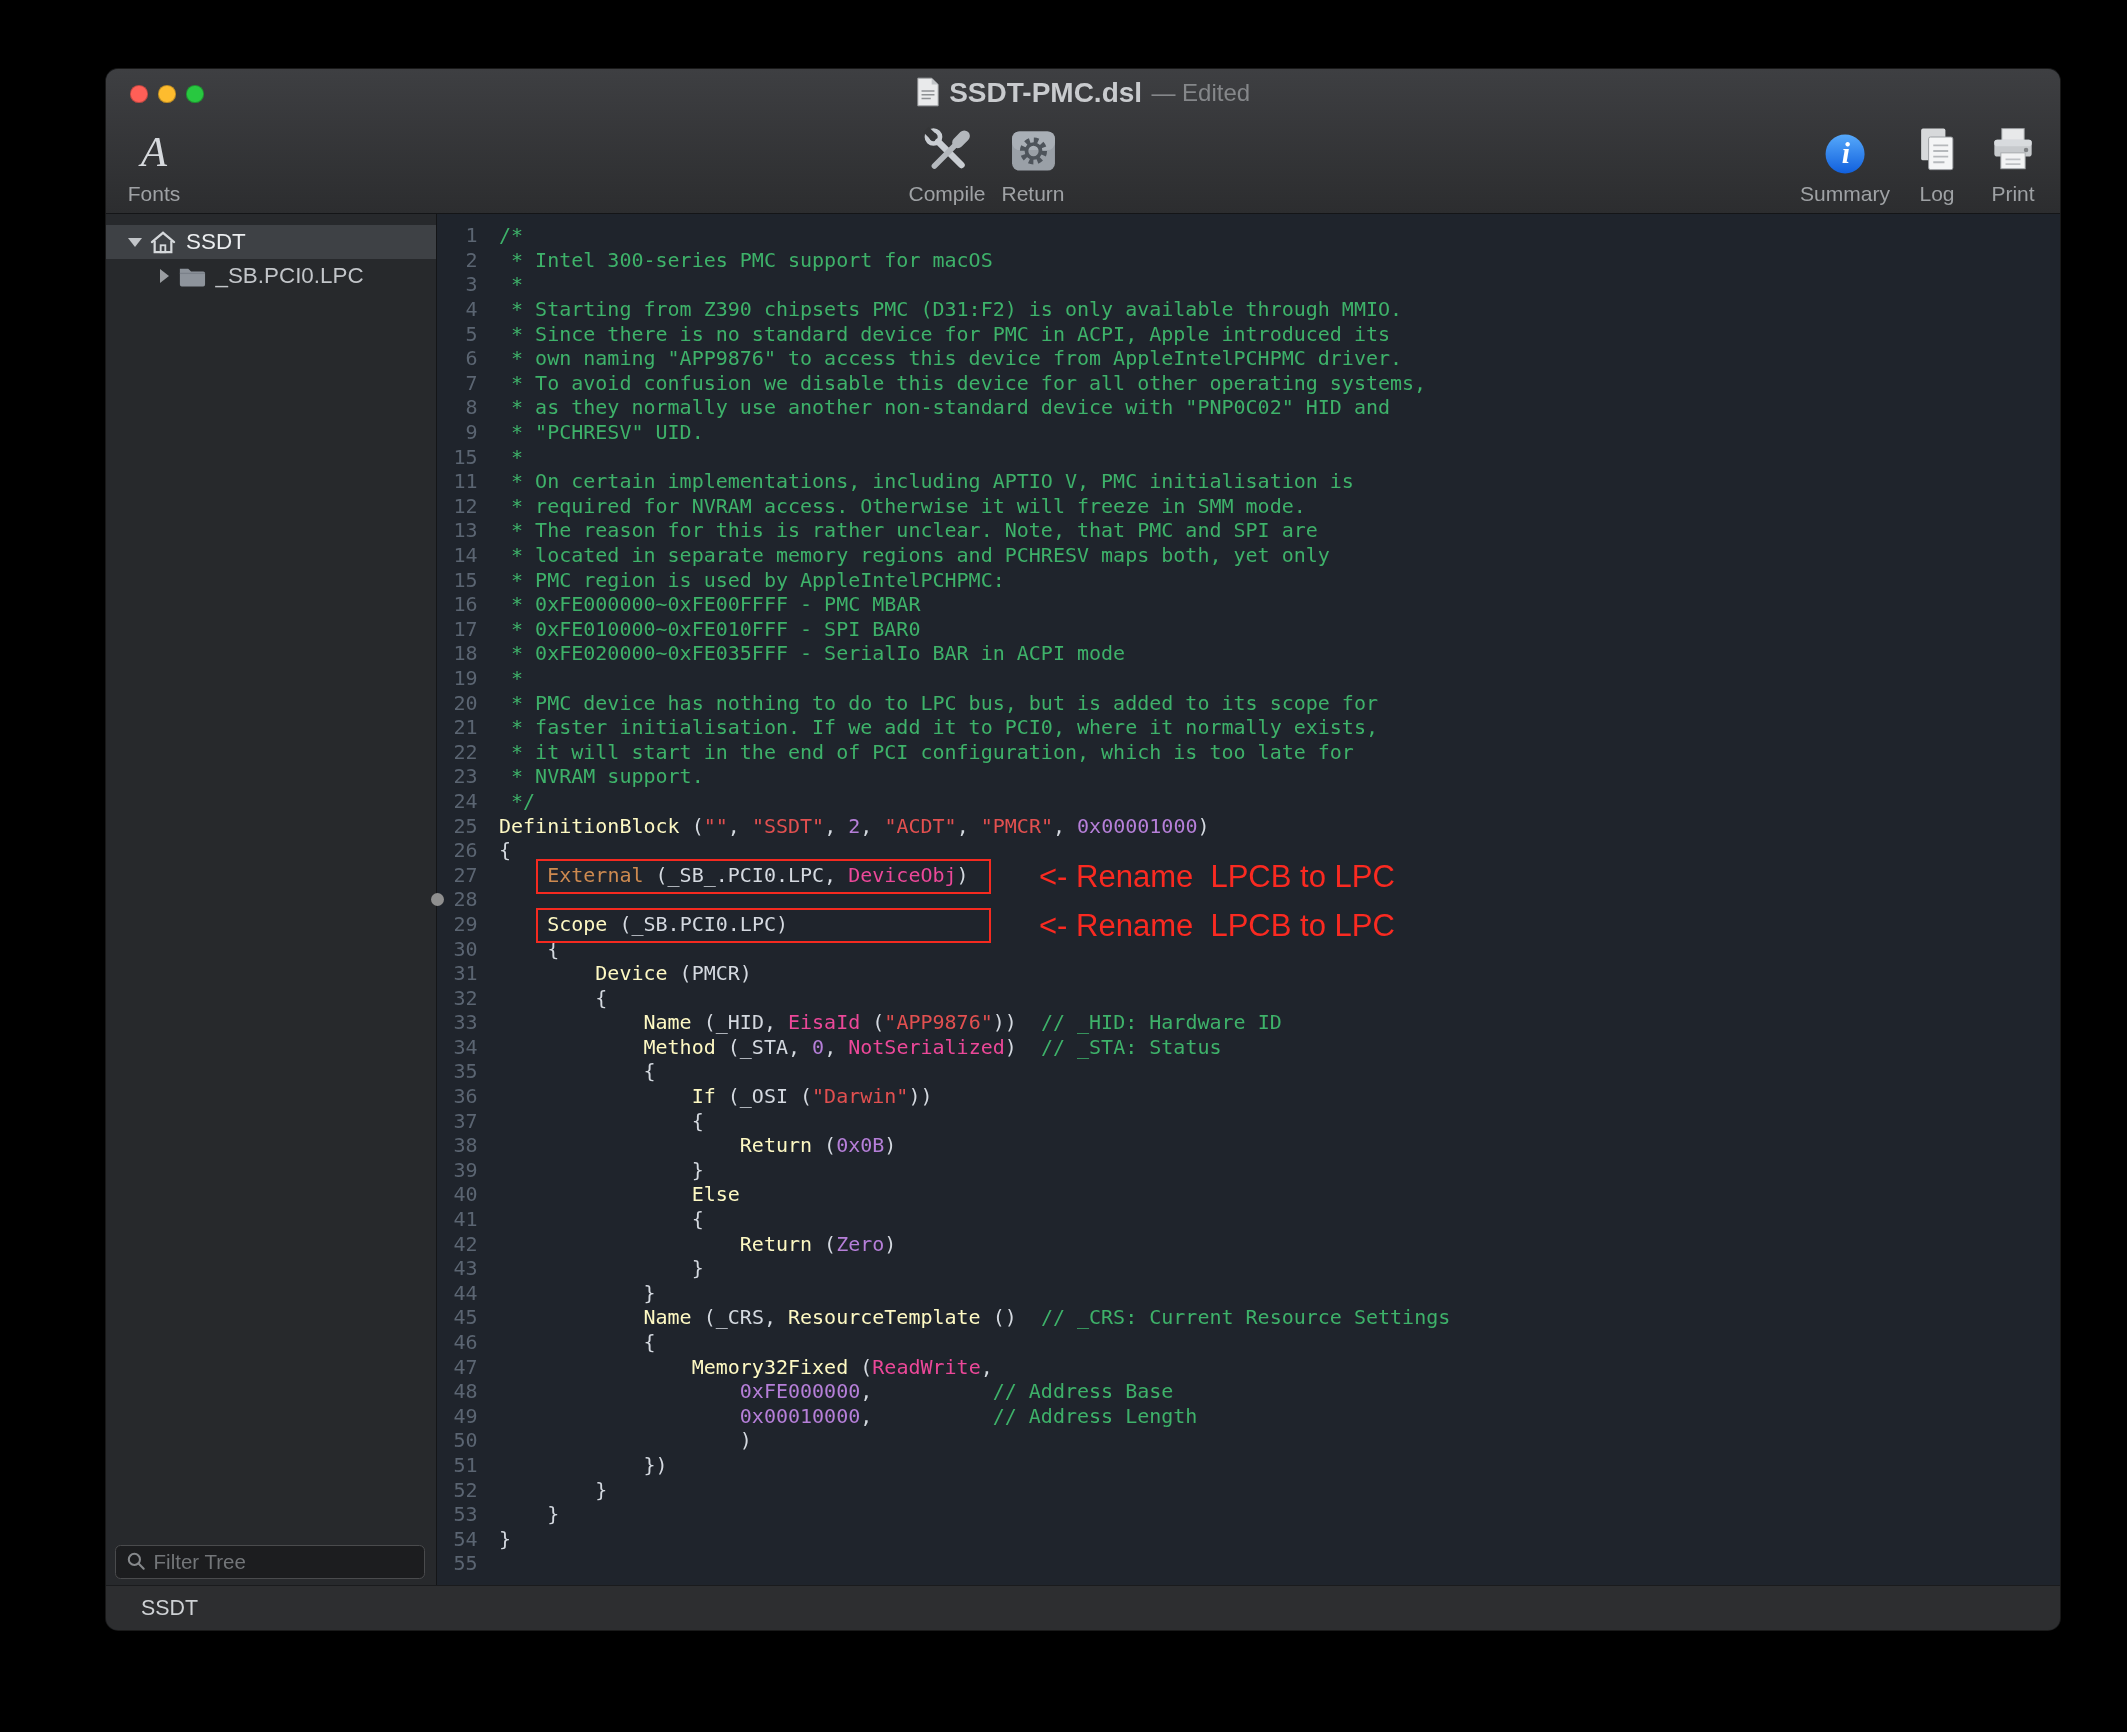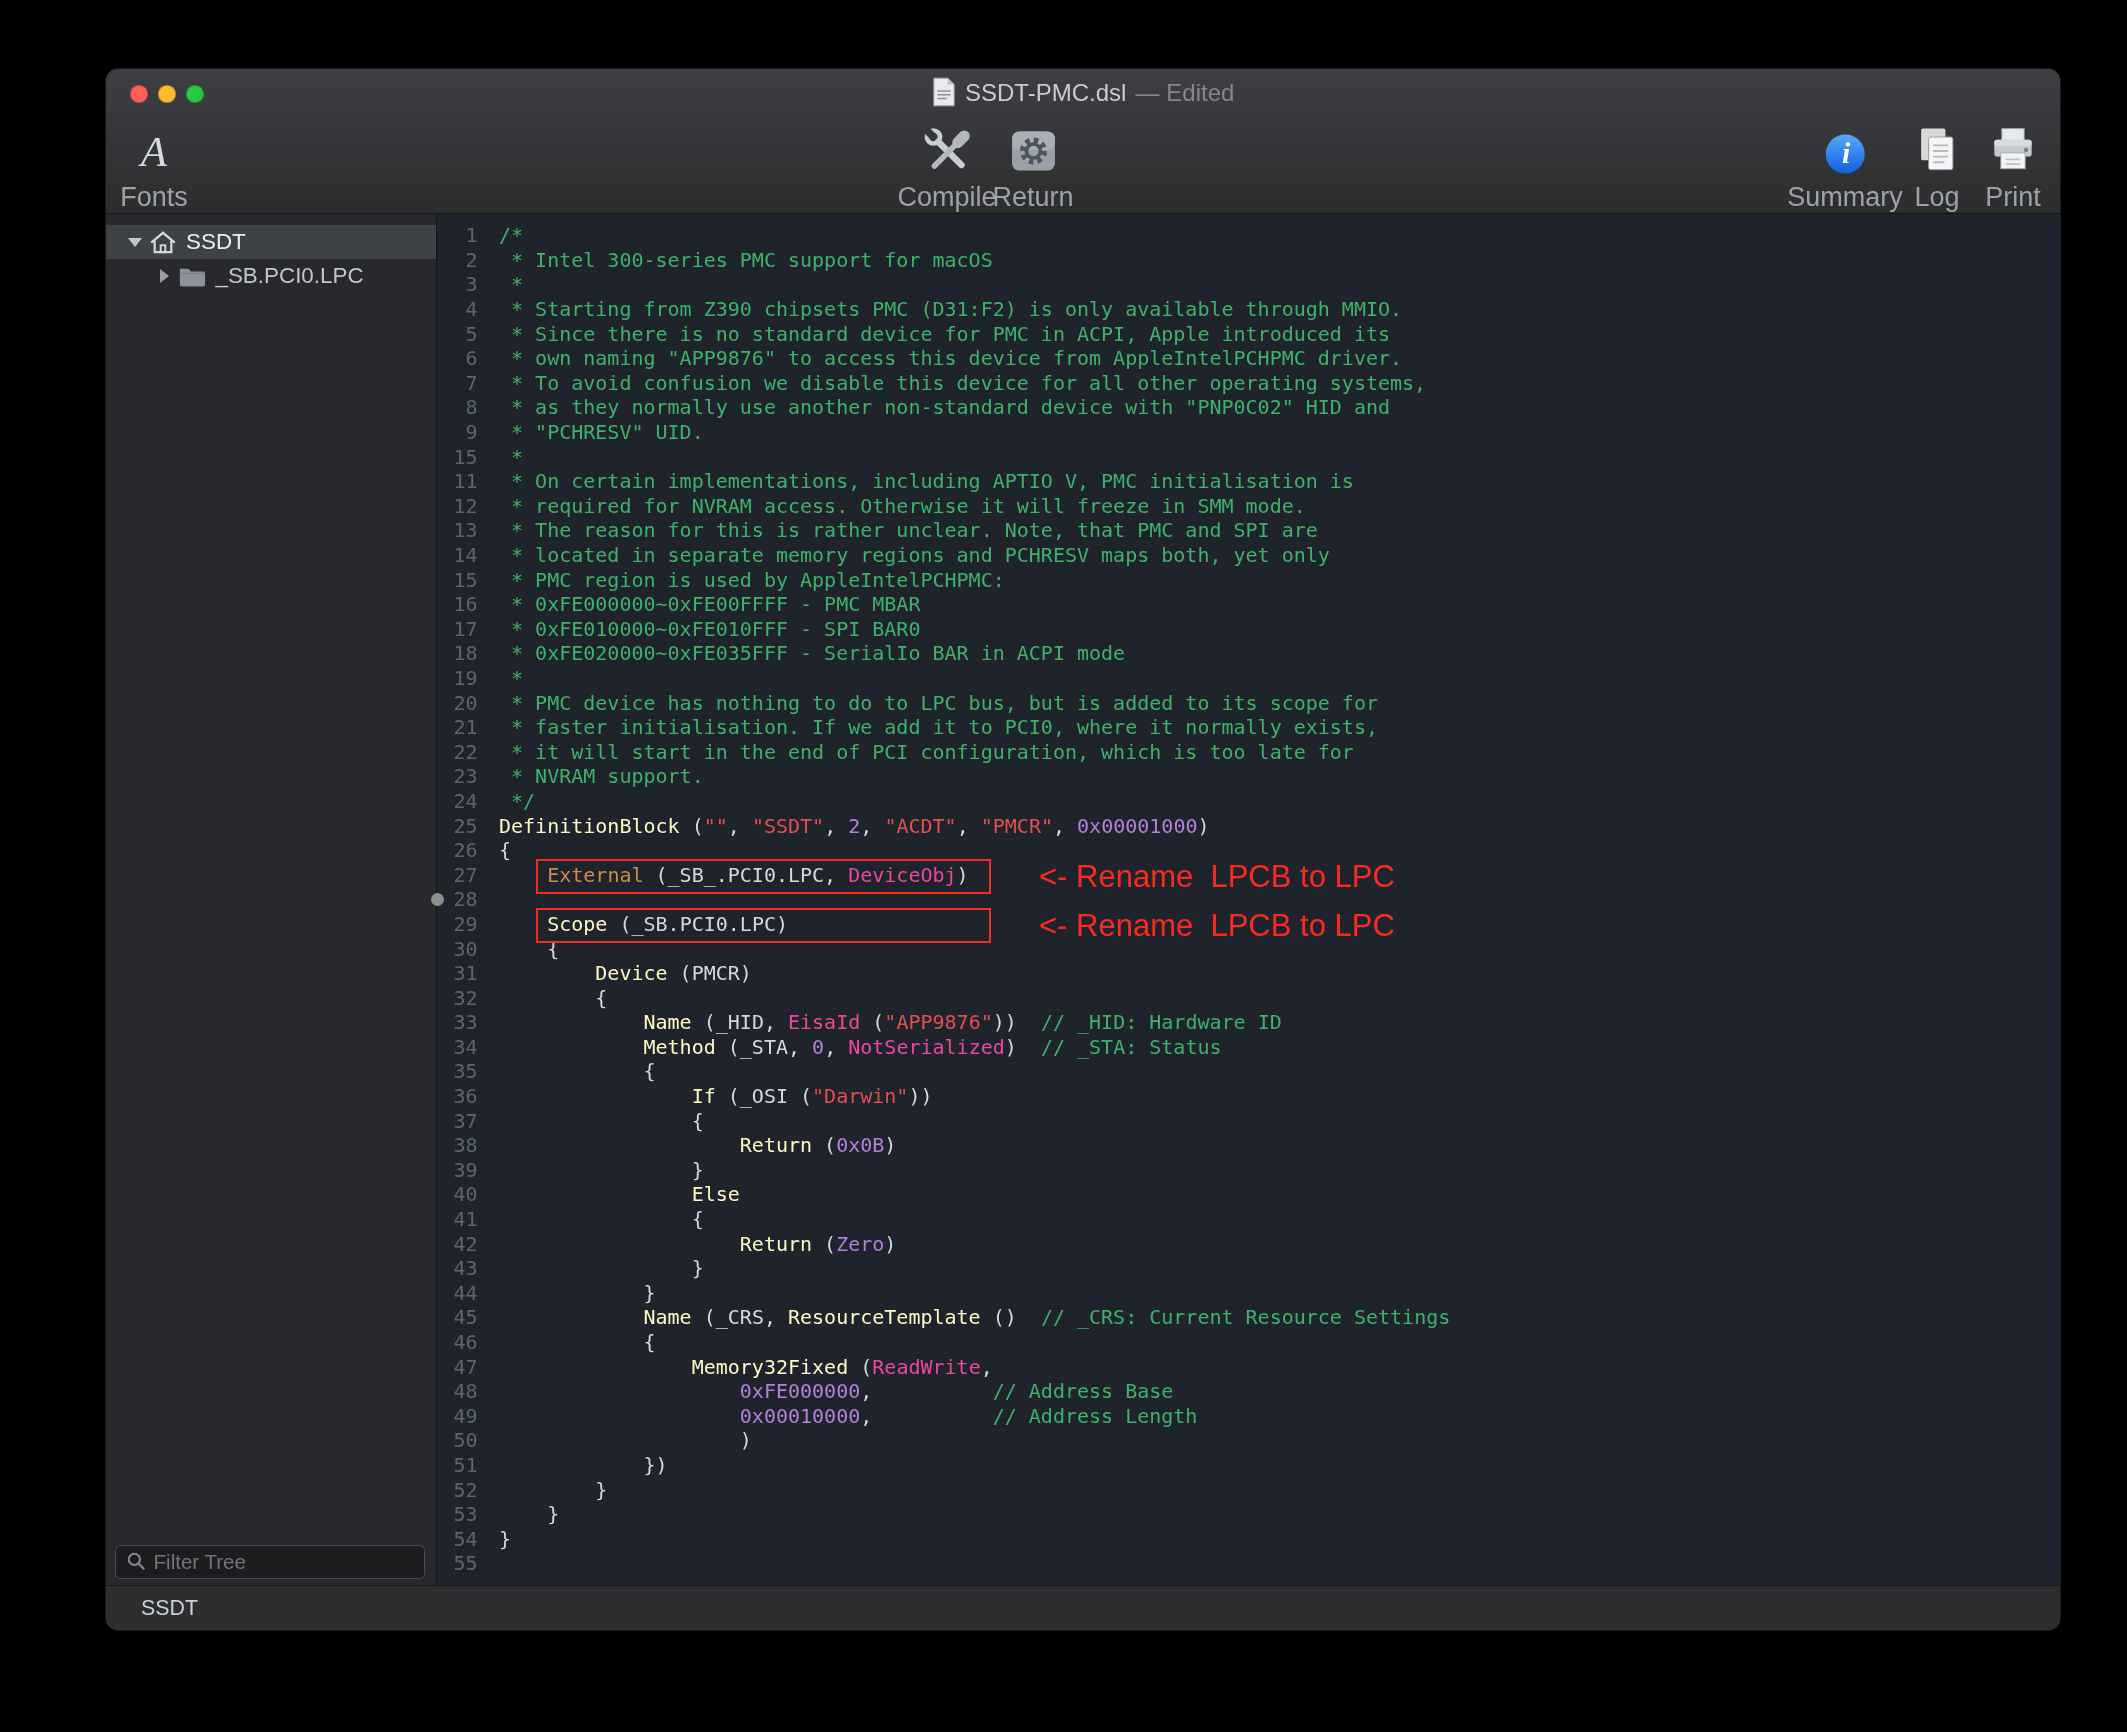--- a/index.html
+++ b/index.html
@@ -14,27 +14,27 @@
   .chrome { position:absolute; left:0; top:0; right:0; height:145px;
             background:linear-gradient(#3e3f42,#2c2d2f);
             border-bottom:0.9px solid #141517; }
   .titlebar { position:relative; height:48px; }
   .lights { position:absolute; left:24px; top:16px; display:flex; gap:10.3px; }
   .light { width:17.7px; height:17.7px; border-radius:50%; display:inline-block; }
   .light.red    { background:#ff5f57; box-shadow:inset 0 0 0 0.9px rgba(0,0,0,.25); }
   .light.yellow { background:#febc2e; box-shadow:inset 0 0 0 0.9px rgba(0,0,0,.25); }
   .light.green  { background:#28c840; box-shadow:inset 0 0 0 0.9px rgba(0,0,0,.25); }
   .titlegroup { height:48px; display:flex; align-items:center; justify-content:center; gap:9.3px; }
-  .title { font-size:24px; font-weight:normal; color:#c9cbce; }
+  .title { font-size:28px; font-weight:bold; color:#c9cbce; }
   .title-suffix { font-size:24px; color:#85878a; }
 
   .toolbar { position:relative; height:96px; }
   .titem { position:absolute; top:1.9px; transform:translateX(-50%); text-align:center; cursor:default; }
   .ticon { height:60px; display:flex; align-items:flex-end; justify-content:center; }
-  .tlabel { font-size:27px; color:#9fa2a5; margin-top:2.8px; white-space:nowrap; }
+  .tlabel { font-size:21px; color:#9fa2a5; margin-top:2.8px; white-space:nowrap; }
   .fonts-a { font-family:"Liberation Serif", serif; font-style:italic; font-size:43px;
              color:#d6d9dd; line-height:54px; }
 
   
   .content { position:absolute; left:0; top:145px; right:0; bottom:45px; display:flex; }
   .sidebar { width:331px; background:#27292c; border-right:0.9px solid #141517; position:relative; }
   .tree { padding-top:11.2px; }
   .tree-row { height:34px; display:flex; align-items:center; padding-left:18.6px;
               font-size:22.4px; color:#c8cbcf; }
   .tree-row.selected { background:#3e4145; color:#eceef0; }

